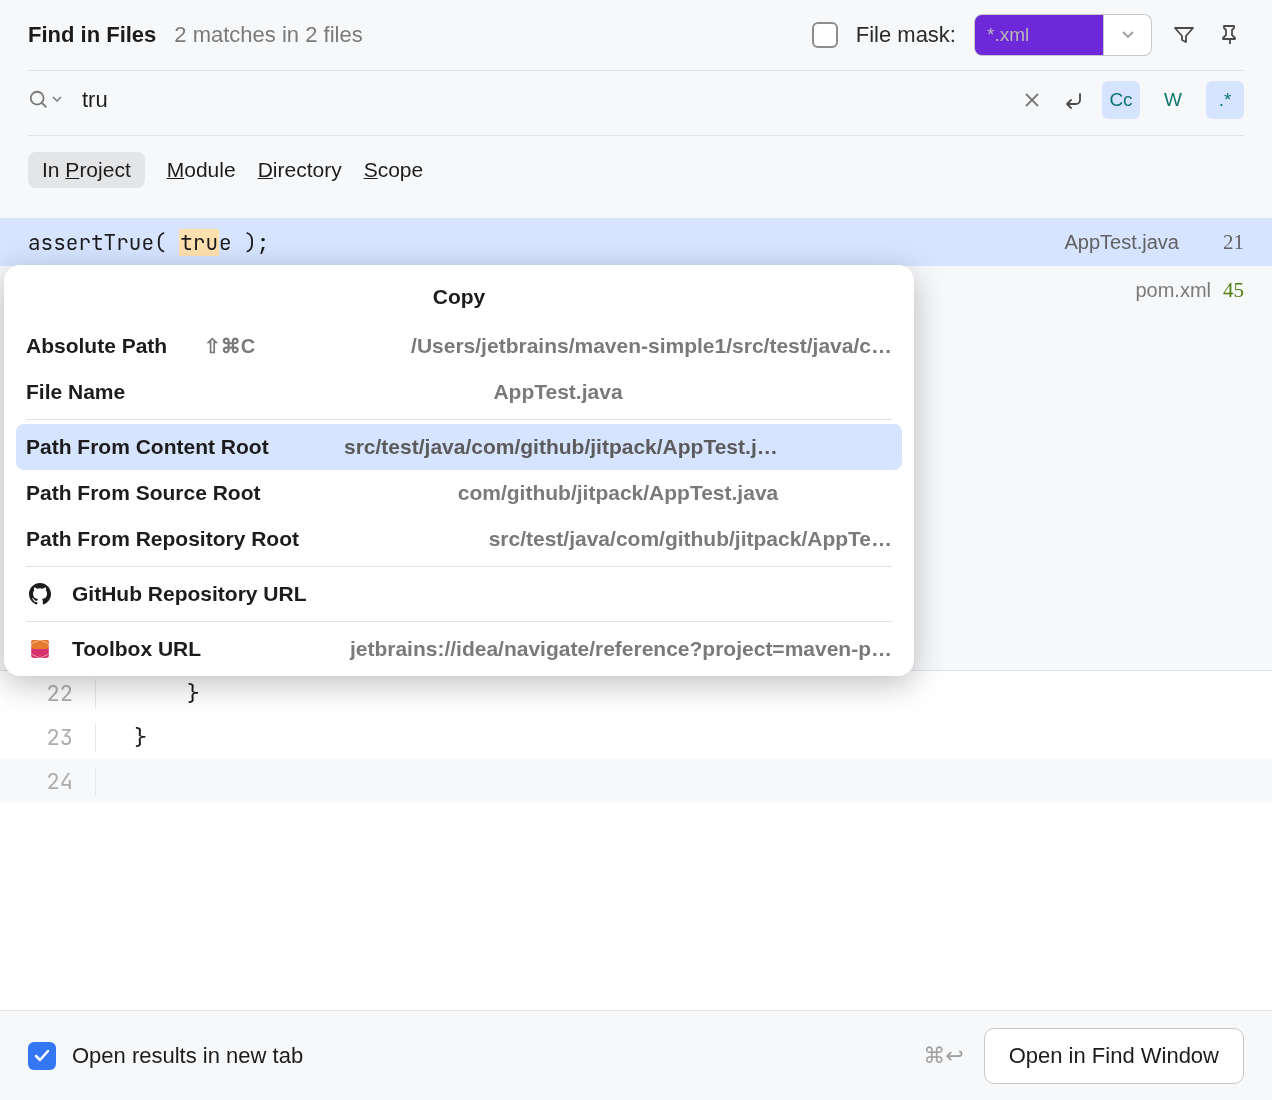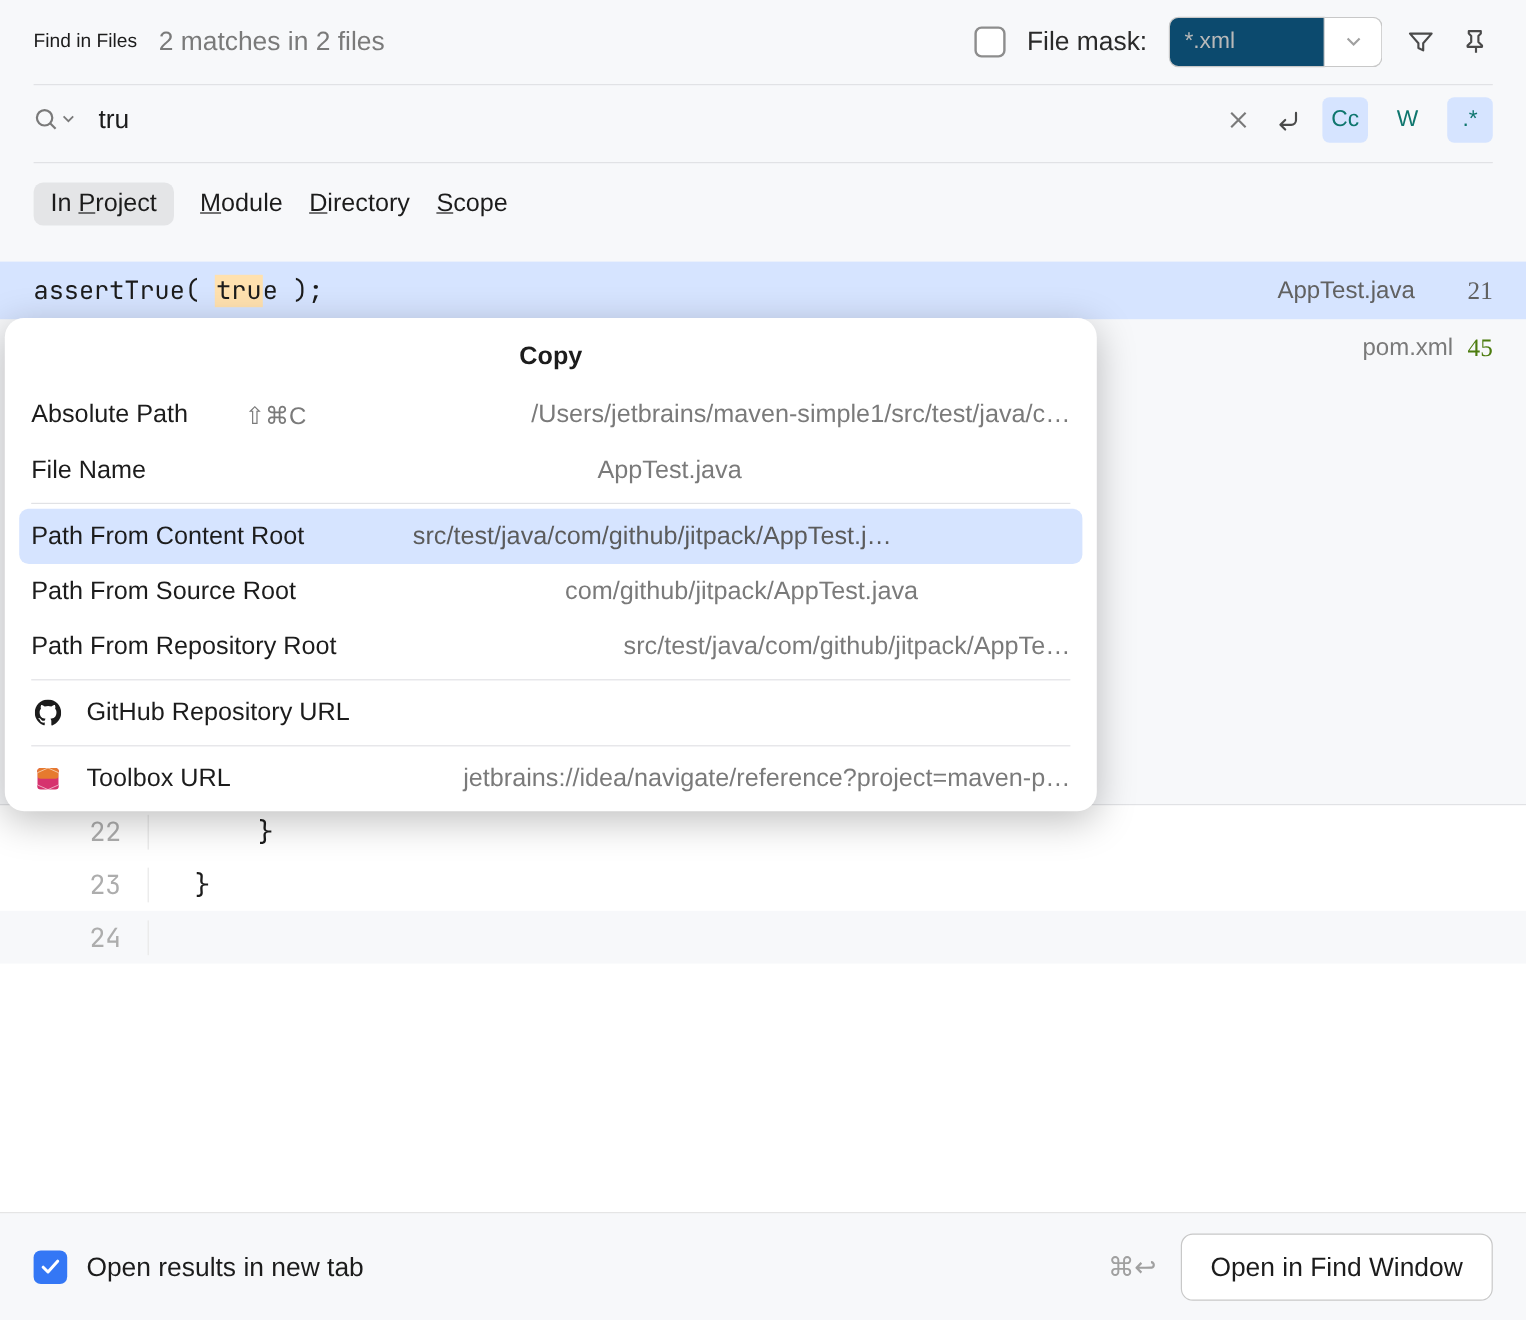--- a/index.html
+++ b/index.html
@@ -14,31 +14,31 @@
       color: #1c1c1c;
     }
     
     .header {
       display: flex;
       align-items: center;
       padding: 18px 28px;
       background: #f7f8fa;
       height: 70px;
     }
-    .header-title { font-size: 16px; font-weight: 400; margin-right: 18px; }
+    .header-title { font-size: 22px; font-weight: 700; margin-right: 18px; }
     .header-sub { color: #7a7a7a; font-size: 22px; font-weight: 400; }
     .header-right { margin-left: auto; display: flex; align-items: center; gap: 18px; }
     .checkbox {
       width: 26px; height: 26px; border: 2px solid #8d8d8d; border-radius: 6px; background: #fff;
       display: inline-flex; align-items: center; justify-content: center;
     }
     .file-mask-label { font-size: 22px; color: #2a2a2a; }
     .file-mask-input {
       width: 130px; height: 42px; border: 1.5px solid #c8c8c8; border-radius: 8px 0 0 8px;
-      background: #0c4a6e; color: #b9b9b9; font-size: 19px; padding: 0 12px; display: flex; align-items: center;
+      background: #6d28d9; color: #b9b9b9; font-size: 19px; padding: 0 12px; display: flex; align-items: center;
     }
     .file-mask-chevron {
       width: 48px; height: 42px; border: 1.5px solid #c8c8c8; border-left: none; border-radius: 0 8px 8px 0;
       background: #fff; display: flex; align-items: center; justify-content: center;
     }
     .file-mask-wrapper { display: flex; align-items: center; }
     .icon-btn { width: 28px; height: 28px; display: flex; align-items: center; justify-content: center; }
     
     .search-row {
       display: flex; align-items: center; padding: 10px 28px 16px 28px;
@@ -78,37 +78,38 @@
     
     .copy-popup {
       position: absolute; top: 265px; left: 4px; width: 910px;
       background: #fff; border-radius: 16px; box-shadow: 0 8px 32px rgba(0,0,0,0.25);
       padding: 8px 0 4px 0; z-index: 50;
     }
     .copy-title { text-align: center; font-weight: 700; font-size: 21px; padding: 12px 0 14px 0; }
     .copy-item {
       display: flex; align-items: center; gap: 18px; padding: 8px 22px; height: 46px;
       font-size: 21px;
+      font-weight: bold;
     }
     .copy-item.sel { background: #d6e4ff; border-radius: 8px; margin: 0 12px; padding: 12px 10px; }
     .copy-item .ci-icon { width: 28px; display:flex; align-items:center; justify-content:center; }
     .copy-item .ci-label { flex: 0 0 auto; min-width: 160px; }
     .copy-item .ci-shortcut { color: #7a7a7a; font-size: 20px; }
     .copy-item .ci-value { flex: 1; text-align: right; color: #7a7a7a; white-space: nowrap; overflow: hidden; text-overflow: ellipsis; margin-left: 20px; }
     .copy-item.sel .ci-value { text-align: left; }
     .copy-sep { border: none; border-top: 1px solid #e1e2e5; margin: 4px 22px; }
     .ci-with-icon .ci-label { min-width: 0;}
 
     
     .editor-area {
       position: absolute; bottom: 90px; left: 0; right: 0; height: 340px; background: #fff;
       font-family: "JetBrains Mono", Menlo, monospace; font-size: 22px;
       border-top: 1px solid #e1e2e5;
     }
-    .editor-line { display: flex; align-items: center; height: 44px; padding-left: 28px; }
+    .editor-line { display: flex; align-items: center; height: 44px; }
     .gutter { width: 96px; text-align: right; color: #adadad; padding-right: 22px; border-right: 1.5px solid #e8e8e8; user-select:none; }
     .code { padding-left: 38px; color: #1c1c1c; white-space: pre; }
     .editor-current { background: #f7f8fa; }
 
     
     .bottom-bar {
       position: absolute; bottom: 0; left: 0; right: 0; height: 90px;
       display: flex; align-items: center; padding: 0 28px; gap: 16px;
       background: #f7f8fa; border-top: 1px solid #e5e5e5; margin-top: 37px;
     }

